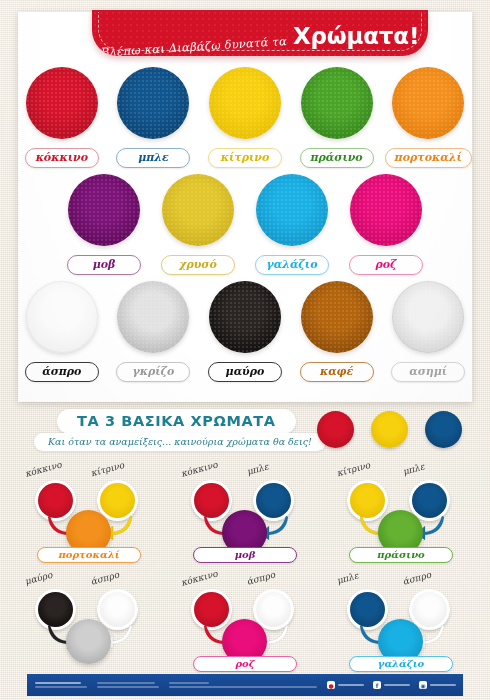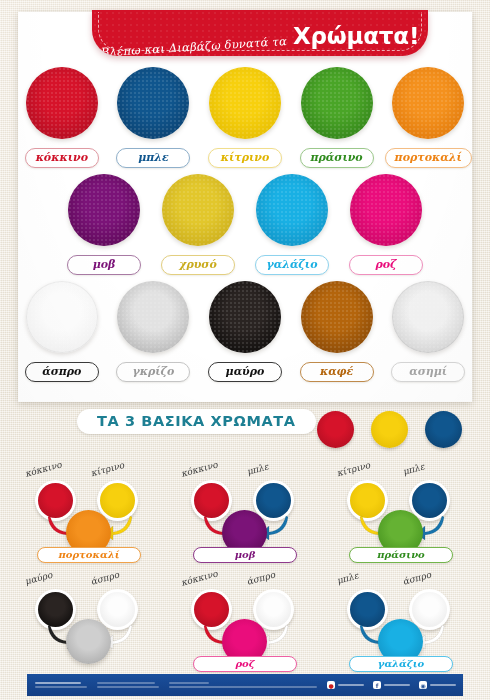--- a/index.html
+++ b/index.html
@@ -139,21 +139,20 @@
     white-space: nowrap;
     box-shadow: 0 1px 2px rgba(120,110,95,0.14);
   }
 
   
   #bottom-section {
     position: absolute;
     left: 0; right: 0;
     top: 402px;
     bottom: 0;
-    padding-left: 20px;
   }
 
   #bottom-head {
     position: relative;
     height: 56px;
   }
   #title-pill {
     position: absolute;
     left: 57px;
     top: 7px;
@@ -384,20 +383,23 @@
         </div>
       </div>
   </div>
 
   <div id="bottom-section">
 
     <div id="bottom-head">
       <div id="title-pill">
         <div class="t">ΤΑ 3 ΒΑΣΙΚΑ ΧΡΩΜΑΤΑ</div>
       </div>
+      <div id="subtitle-pill">
+        <div class="s">Και όταν τα αναμείξεις... καινούρια χρώματα θα δεις!</div>
+      </div>
       <div id="primary-balls">
           <div class="primary-ball" style="background: radial-gradient(circle at 50% 42%, rgb(214, 19, 42) 0%, rgb(214, 19, 42) 34%, rgb(168, 13, 32) 100%);"></div>
           <div class="primary-ball" style="background: radial-gradient(circle at 50% 42%, rgb(247, 208, 14) 0%, rgb(247, 208, 14) 34%, rgb(224, 184, 0) 100%);"></div>
           <div class="primary-ball" style="background: radial-gradient(circle at 50% 42%, rgb(16, 86, 142) 0%, rgb(16, 86, 142) 34%, rgb(10, 60, 104) 100%);"></div>
         </div>
     </div>
 
     <div class="mix-grid">
         <div class="mix-row">
           <div class="mix">

